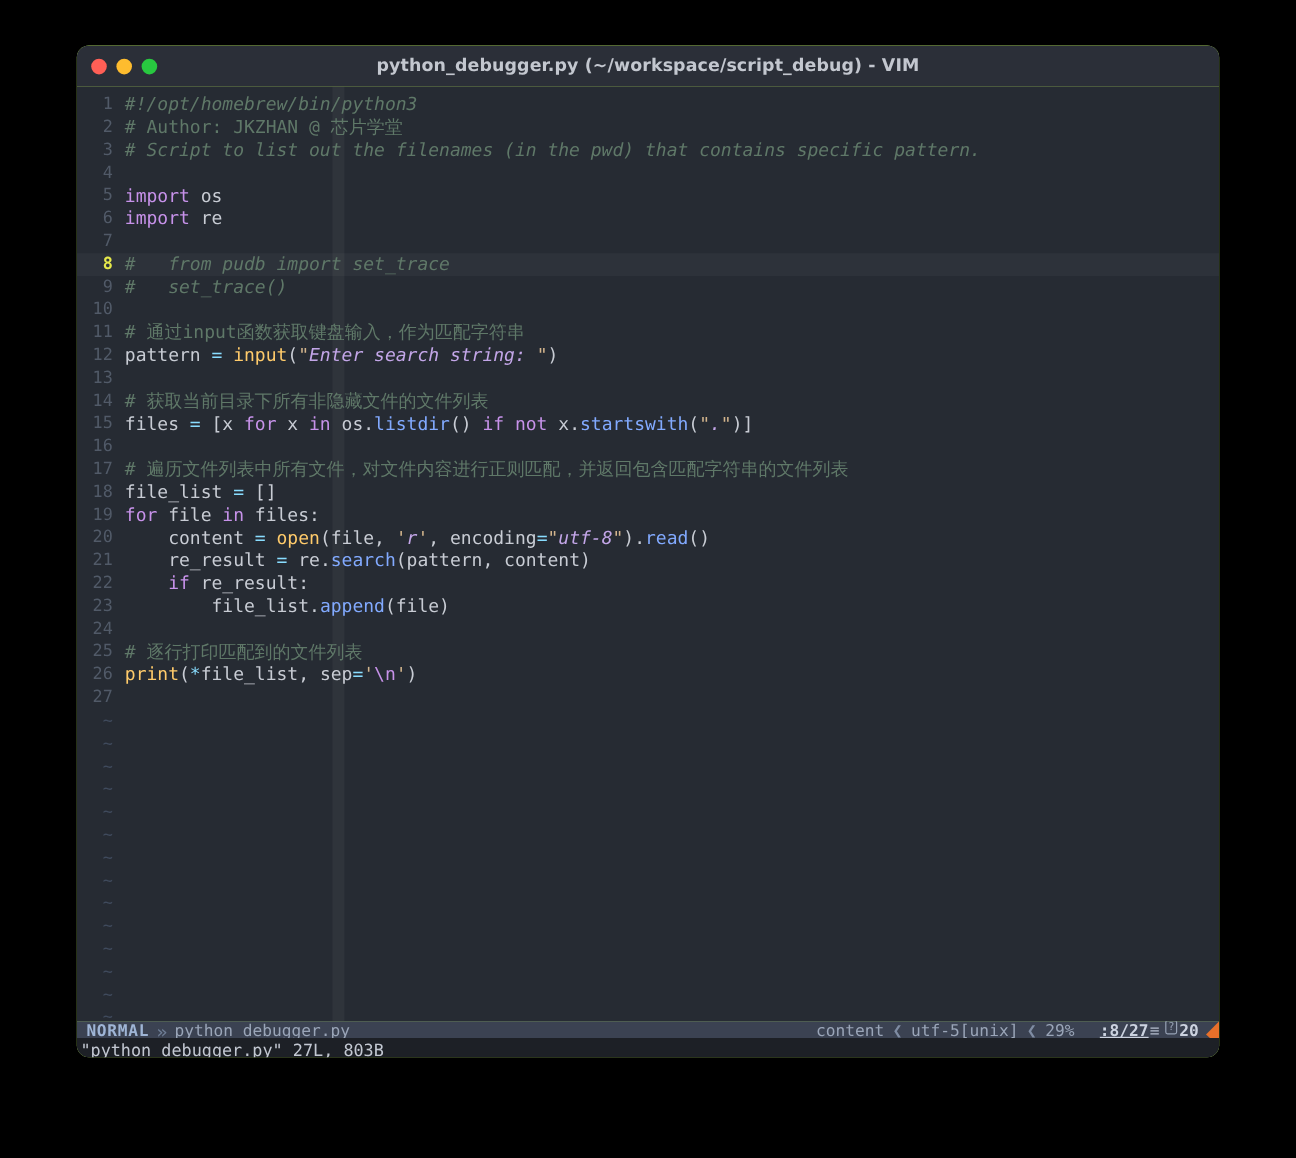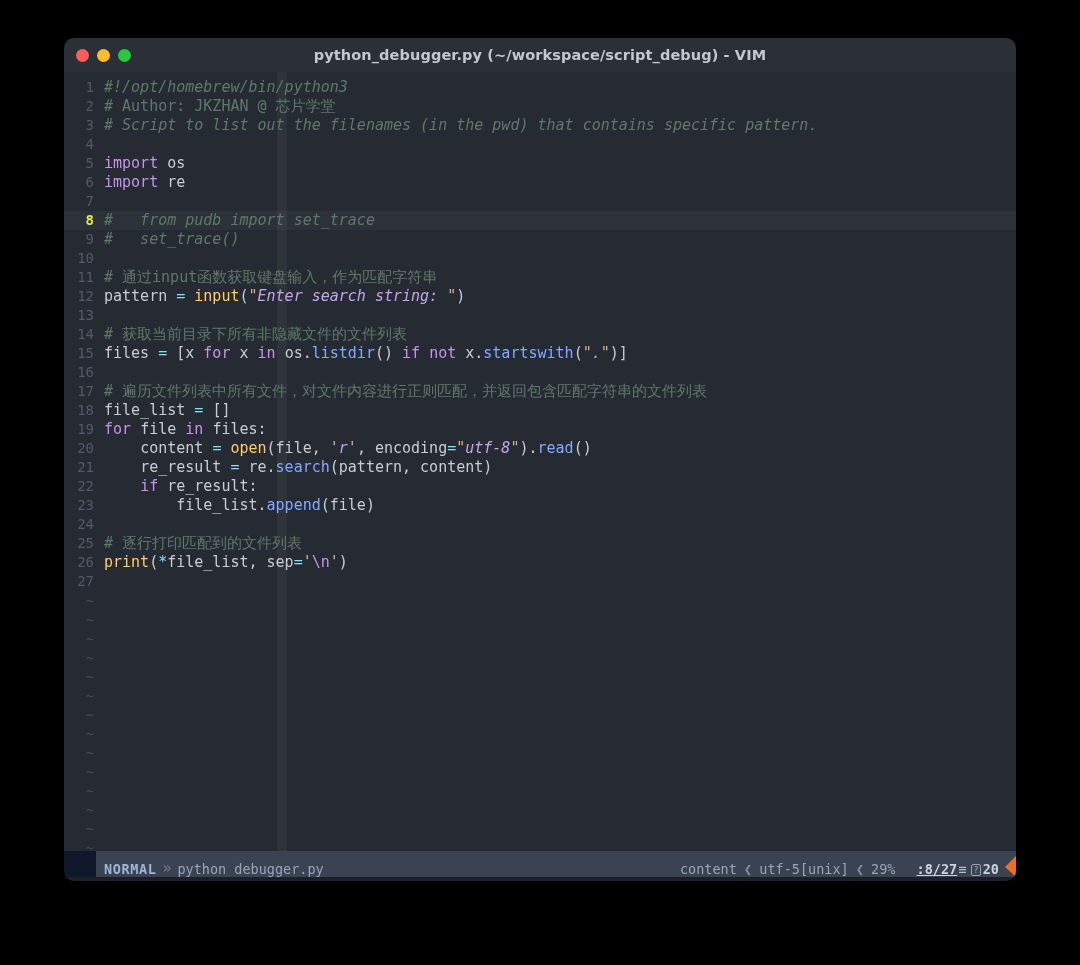--- a/index.html
+++ b/index.html
@@ -21,21 +21,21 @@
 
   
   .window {
     position: absolute;
     left: 64px;
     top: 38px;
     width: 952px;
     height: 843px;
     border-radius: 10px;
     overflow: hidden;
-    background: #0f172a;
+    background: #bef264;
     box-shadow: 0 10px 40px rgba(0,0,0,0.8);
   }
 
   
   .titlebar {
     position: relative;
     height: 34px;
     background: #2b2f38;
     display: flex;
     align-items: center;
@@ -136,28 +136,27 @@
   .c-str      { color: #c3a6e8; font-style: italic; }
   .c-quote    { color: #d3b58d; }
   .c-esc      { color: #c792ea; }
   .c-plain    { color: #c8ccd4; }
   .c-builtin  { color: #ffcb6b; }
   .c-op       { color: #89ddff; }
 
   
   .statusline {
     position: relative;
-    height: 26px;
+    height: 14px;
     background: #3b4252;
     display: flex;
-    align-items: flex-end;
+    align-items: flex-start;
     font-size: 13.5px;
     color: #a6b0c3;
     overflow: hidden;
-    margin-left: 32px;
   }
   .sl-mode {
     color: #9fb5d6;
     font-weight: bold;
     padding: 0 6px 0 8px;
     letter-spacing: 0.6px;
   }
   .sl-sep {
     color: #6f7e96;
     font-size: 15px;

